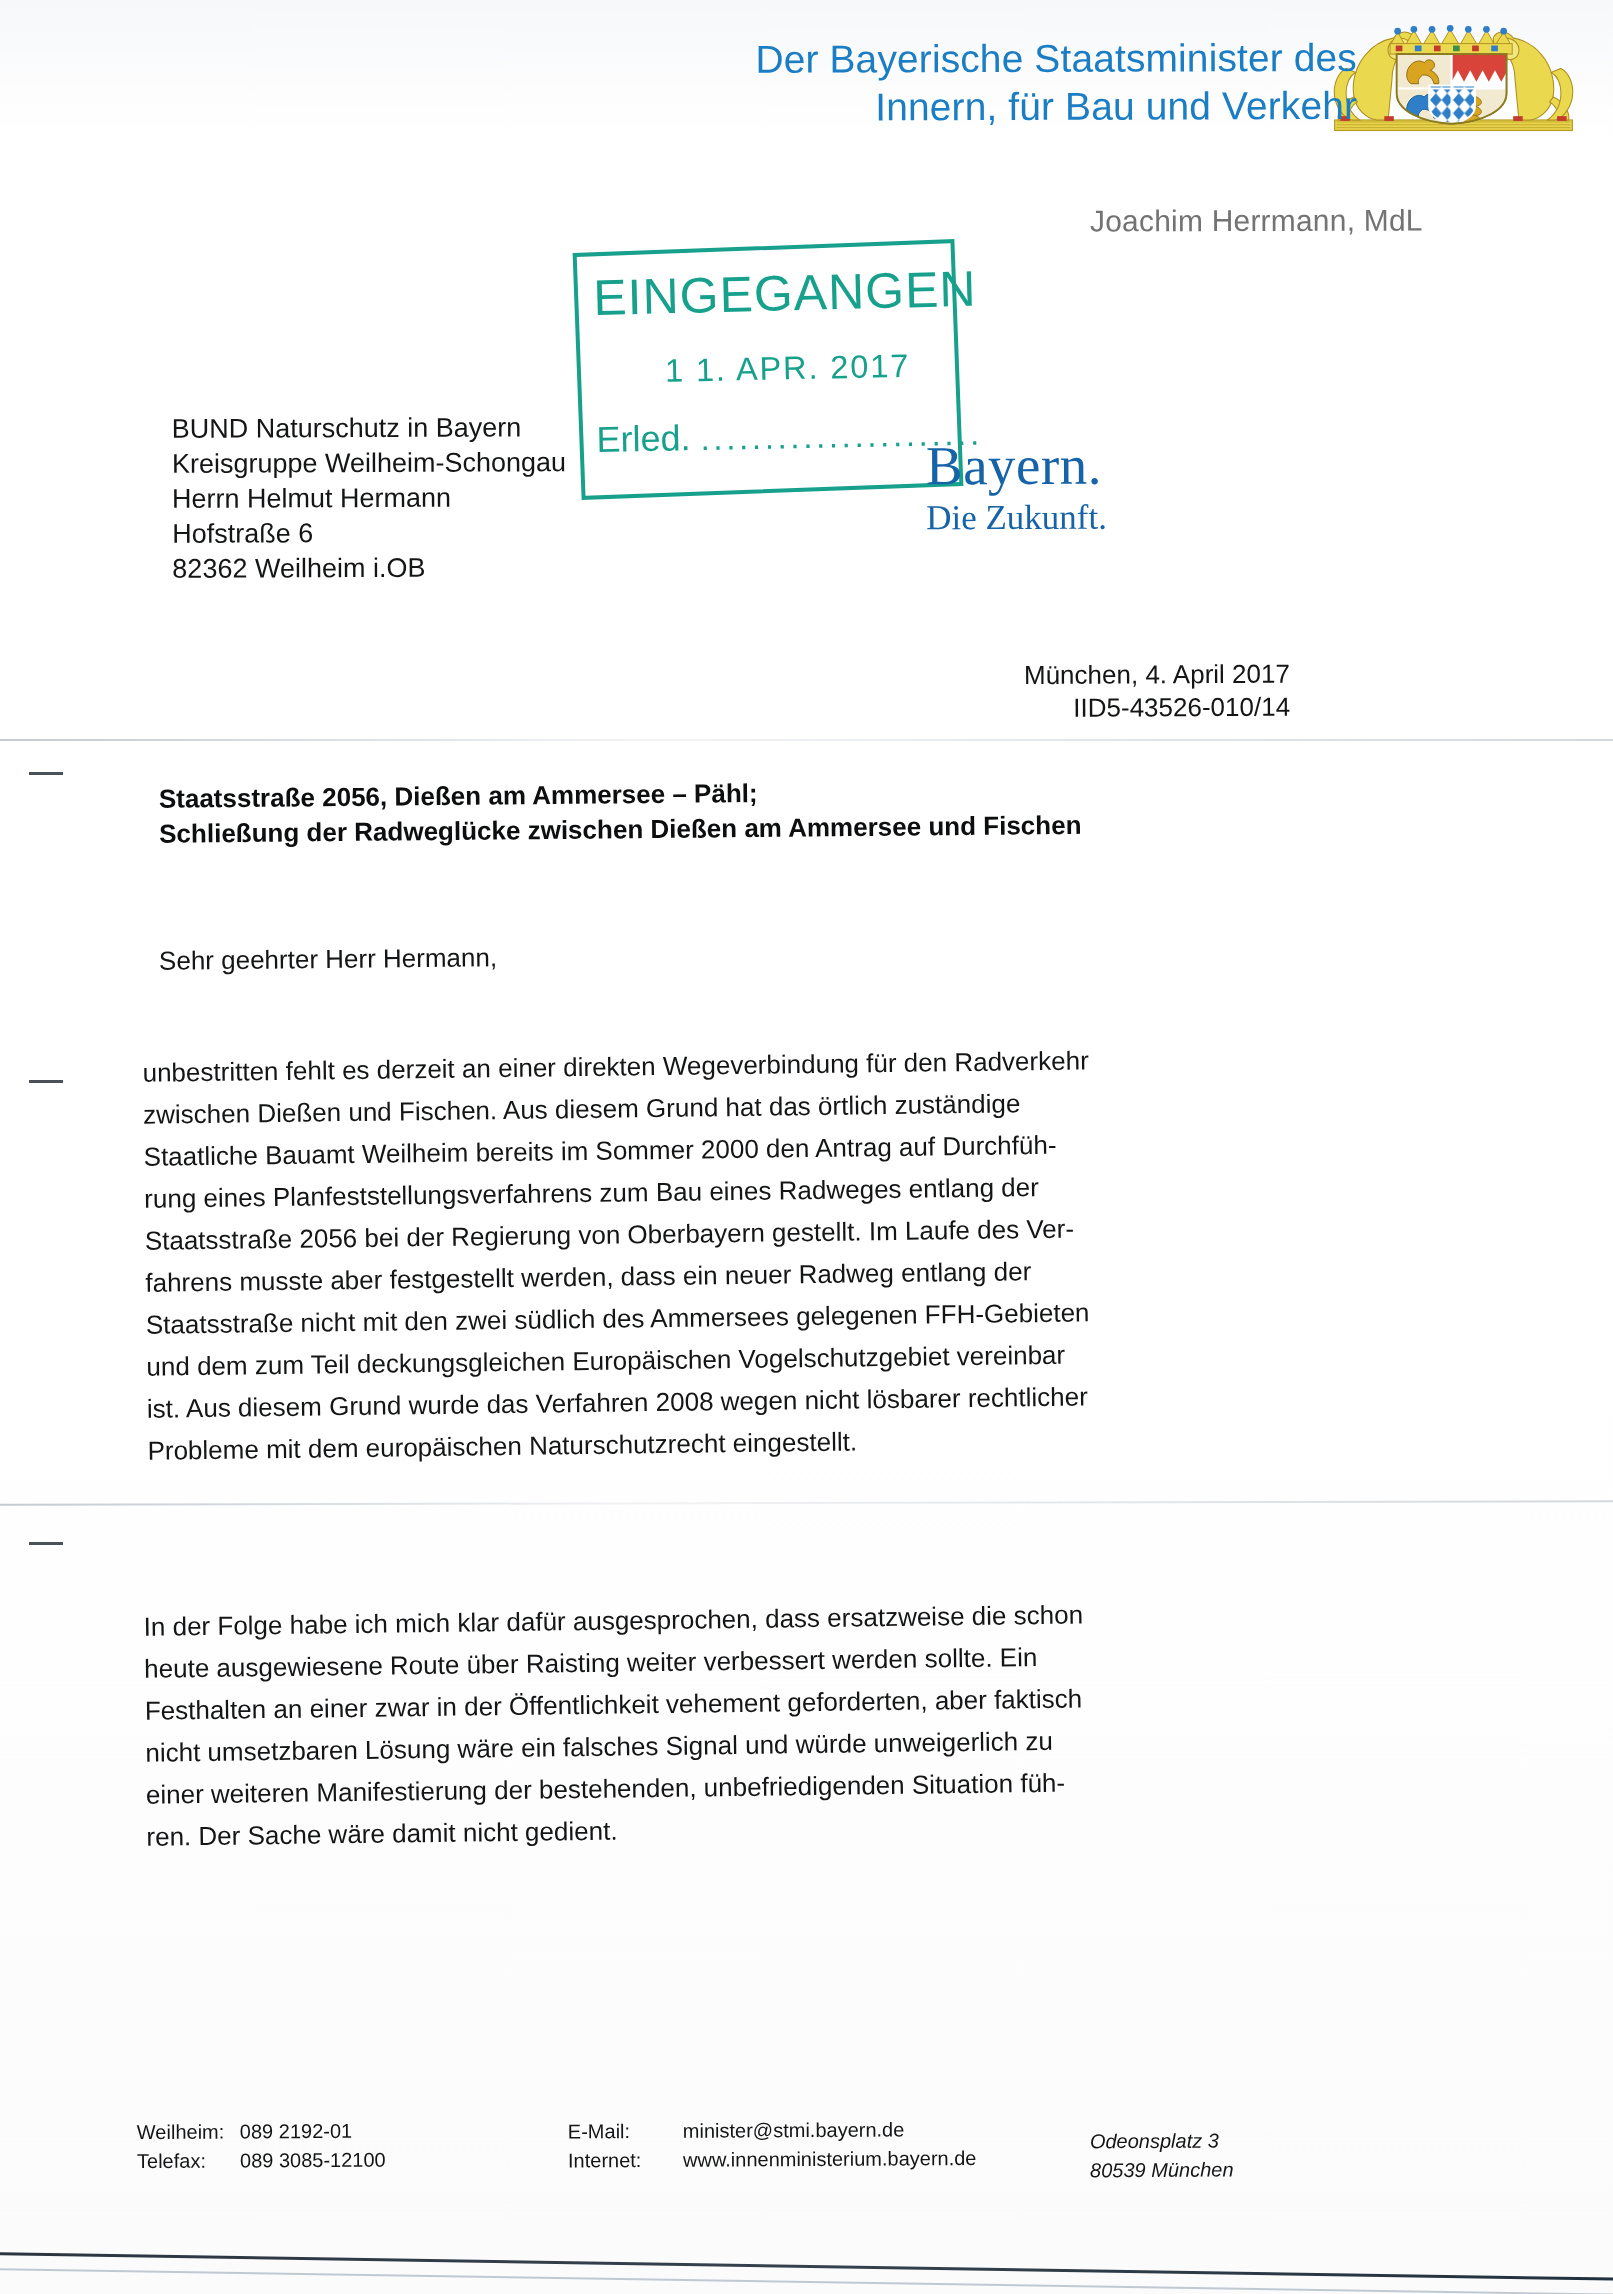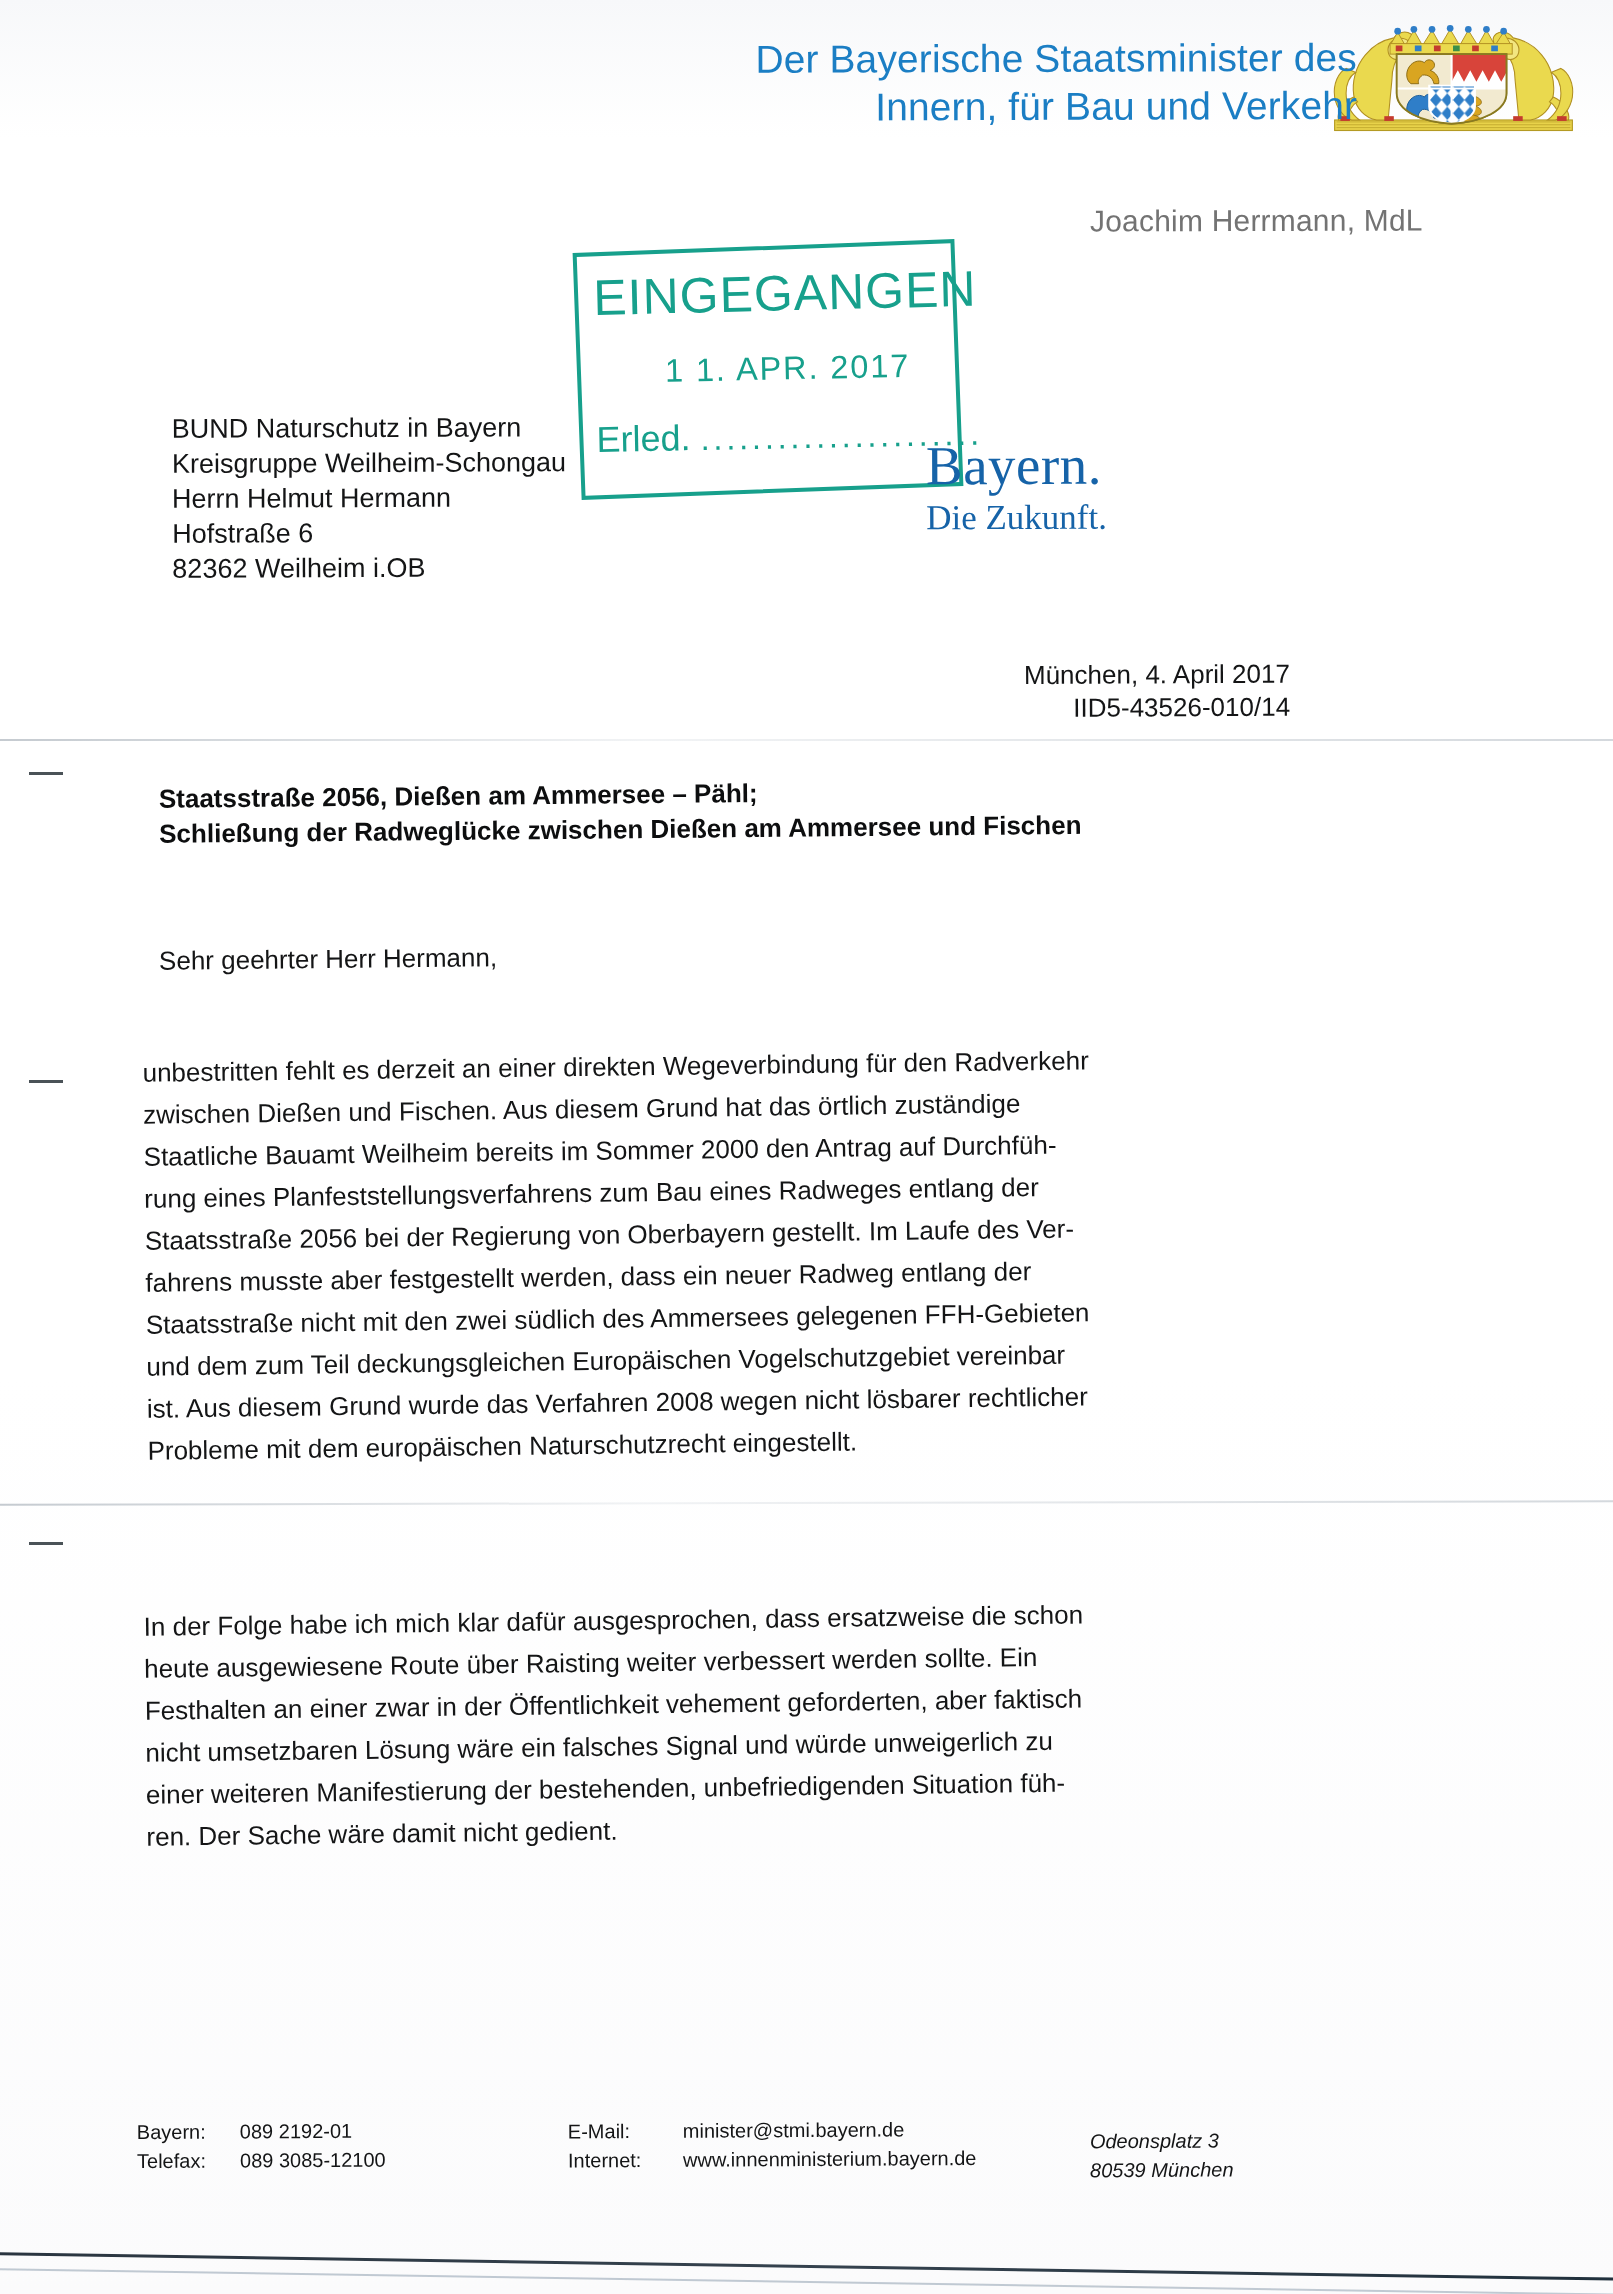--- a/index.html
+++ b/index.html
@@ -450,21 +450,21 @@
       <span class="ln">heute ausgewiesene Route über Raisting weiter verbessert werden sollte. Ein</span>
       <span class="ln">Festhalten an einer zwar in der Öffentlichkeit vehement geforderten, aber faktisch</span>
       <span class="ln">nicht umsetzbaren Lösung wäre ein falsches Signal und würde unweigerlich zu</span>
       <span class="ln">einer weiteren Manifestierung der bestehenden, unbefriedigenden Situation füh-</span>
       <span class="ln">ren. Der Sache wäre damit nicht gedient.</span>
     </div>
 
   <div class="footer">
     <div class="col col-phone">
       <span class="row">
-        <span class="lbl">Bayern:</span><span>089 2192-01</span>
+        <span class="lbl">Weilheim:</span><span>089 2192-01</span>
       </span>
       <span class="row">
         <span class="lbl">Telefax:</span><span>089 3085-12100</span>
       </span>
     </div>
 
     <div class="col col-web">
       <span class="row">
         <span class="lbl lbl-w">E-Mail:</span><span>minister@stmi.bayern.de</span>
       </span>

